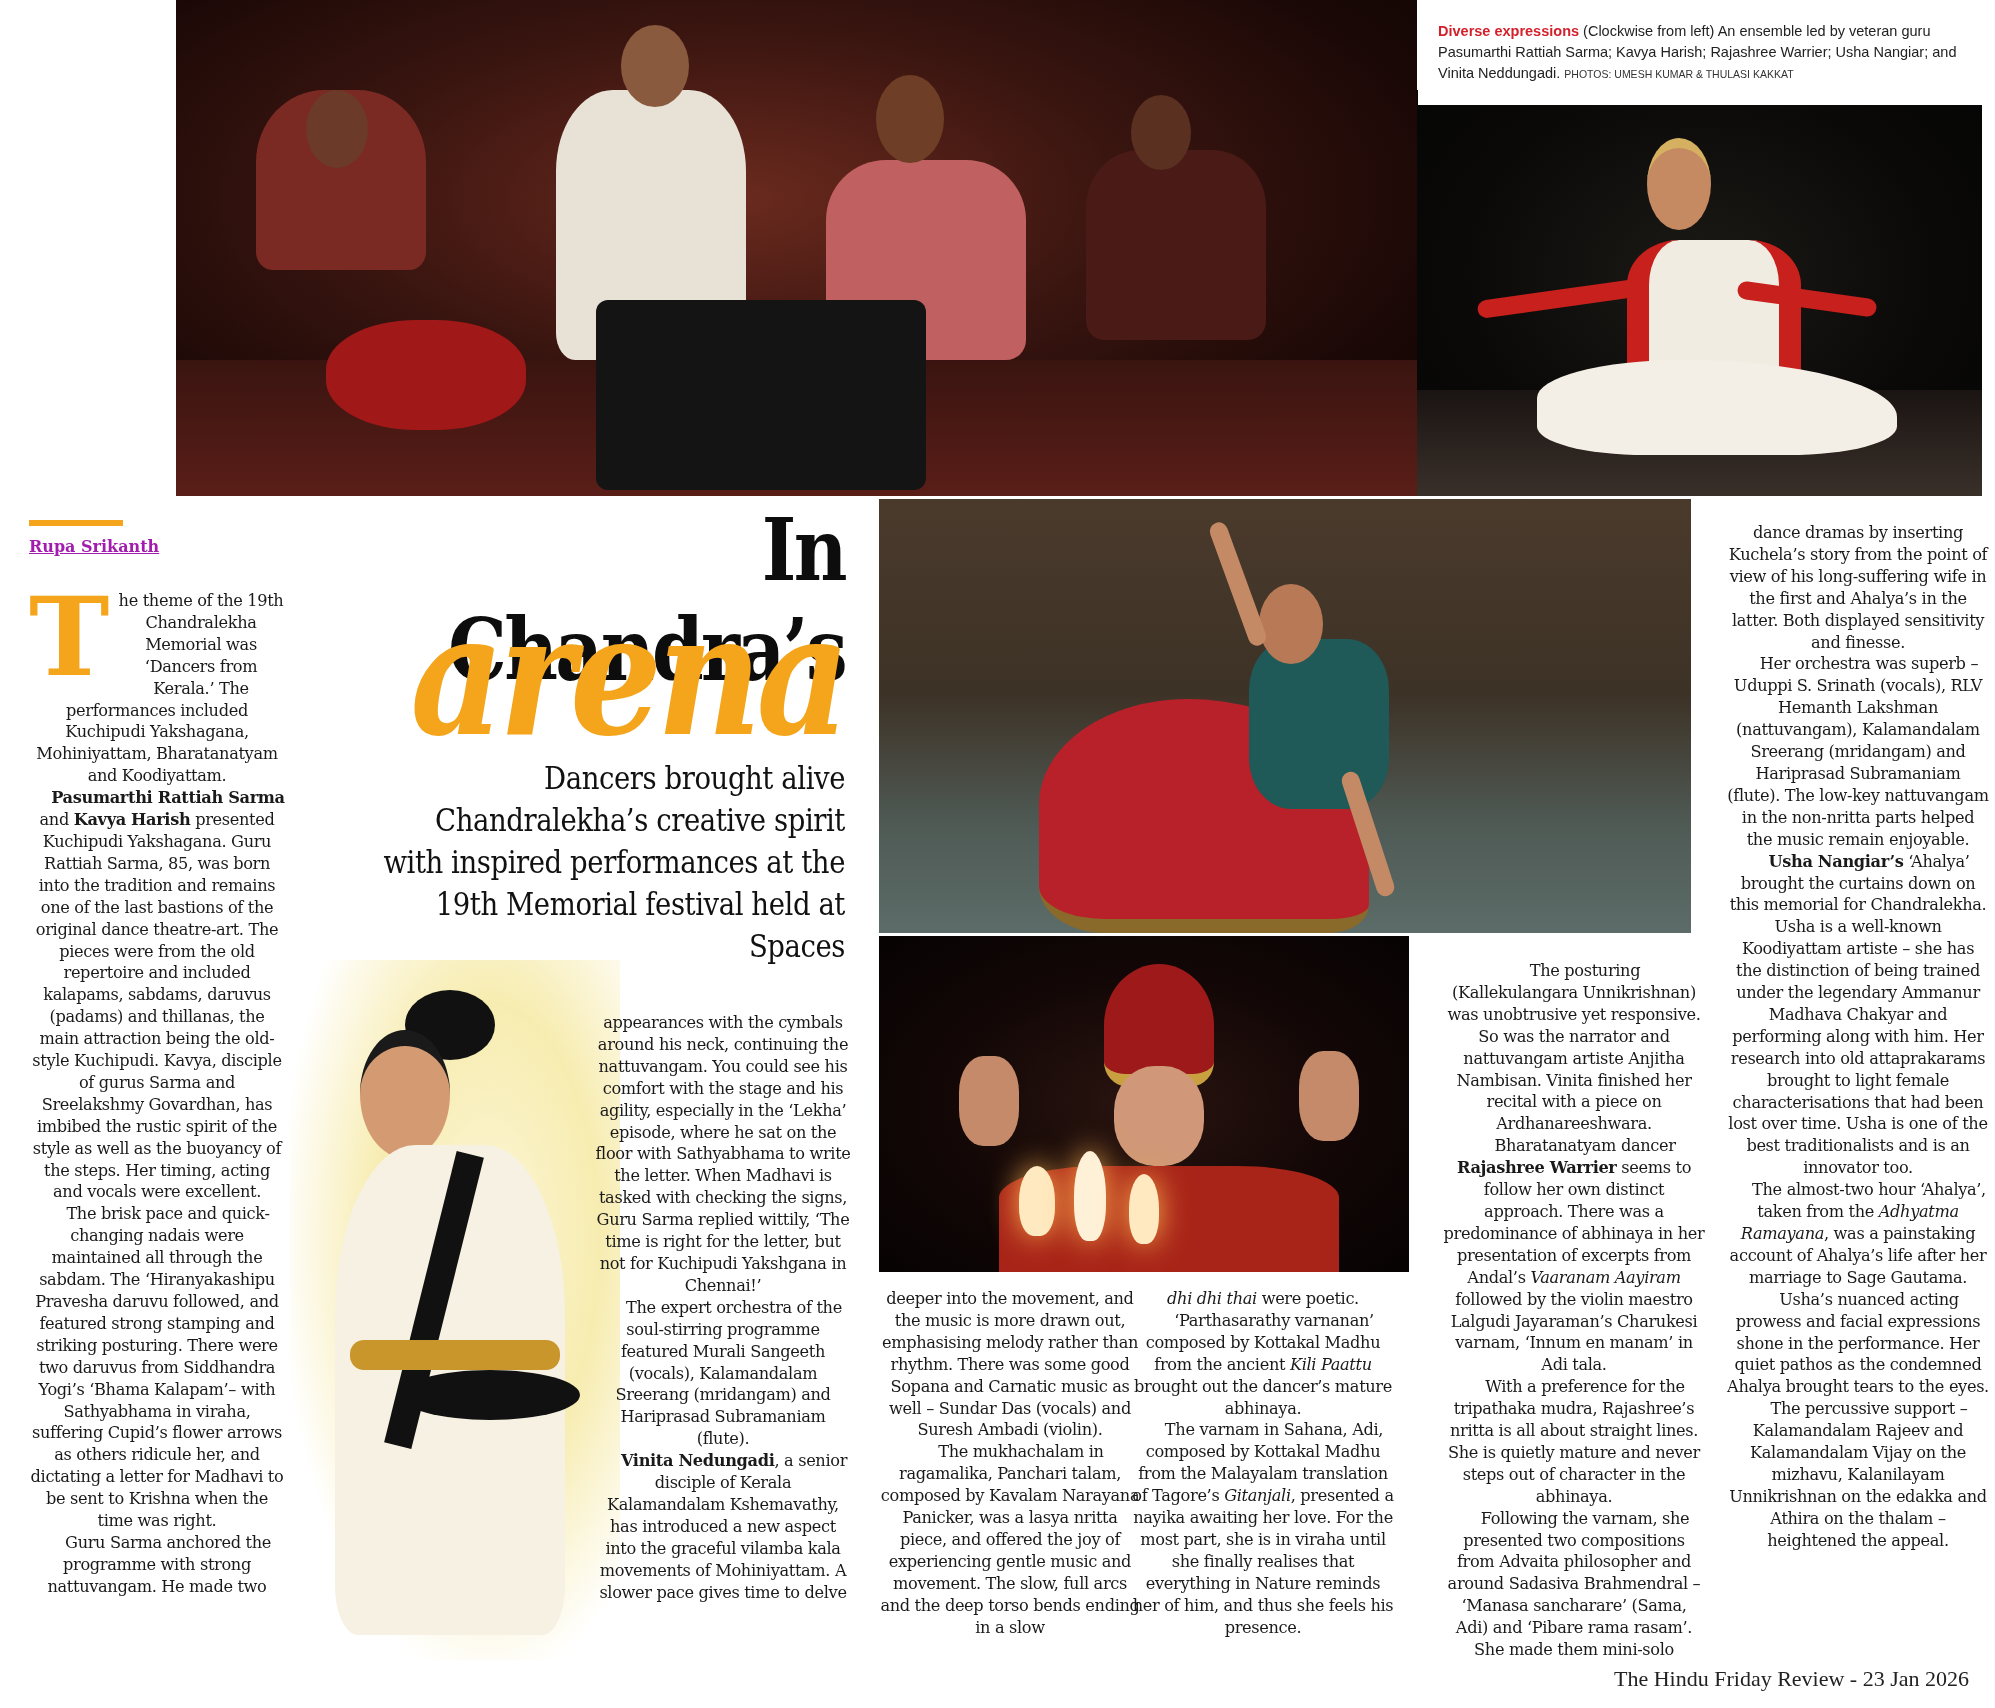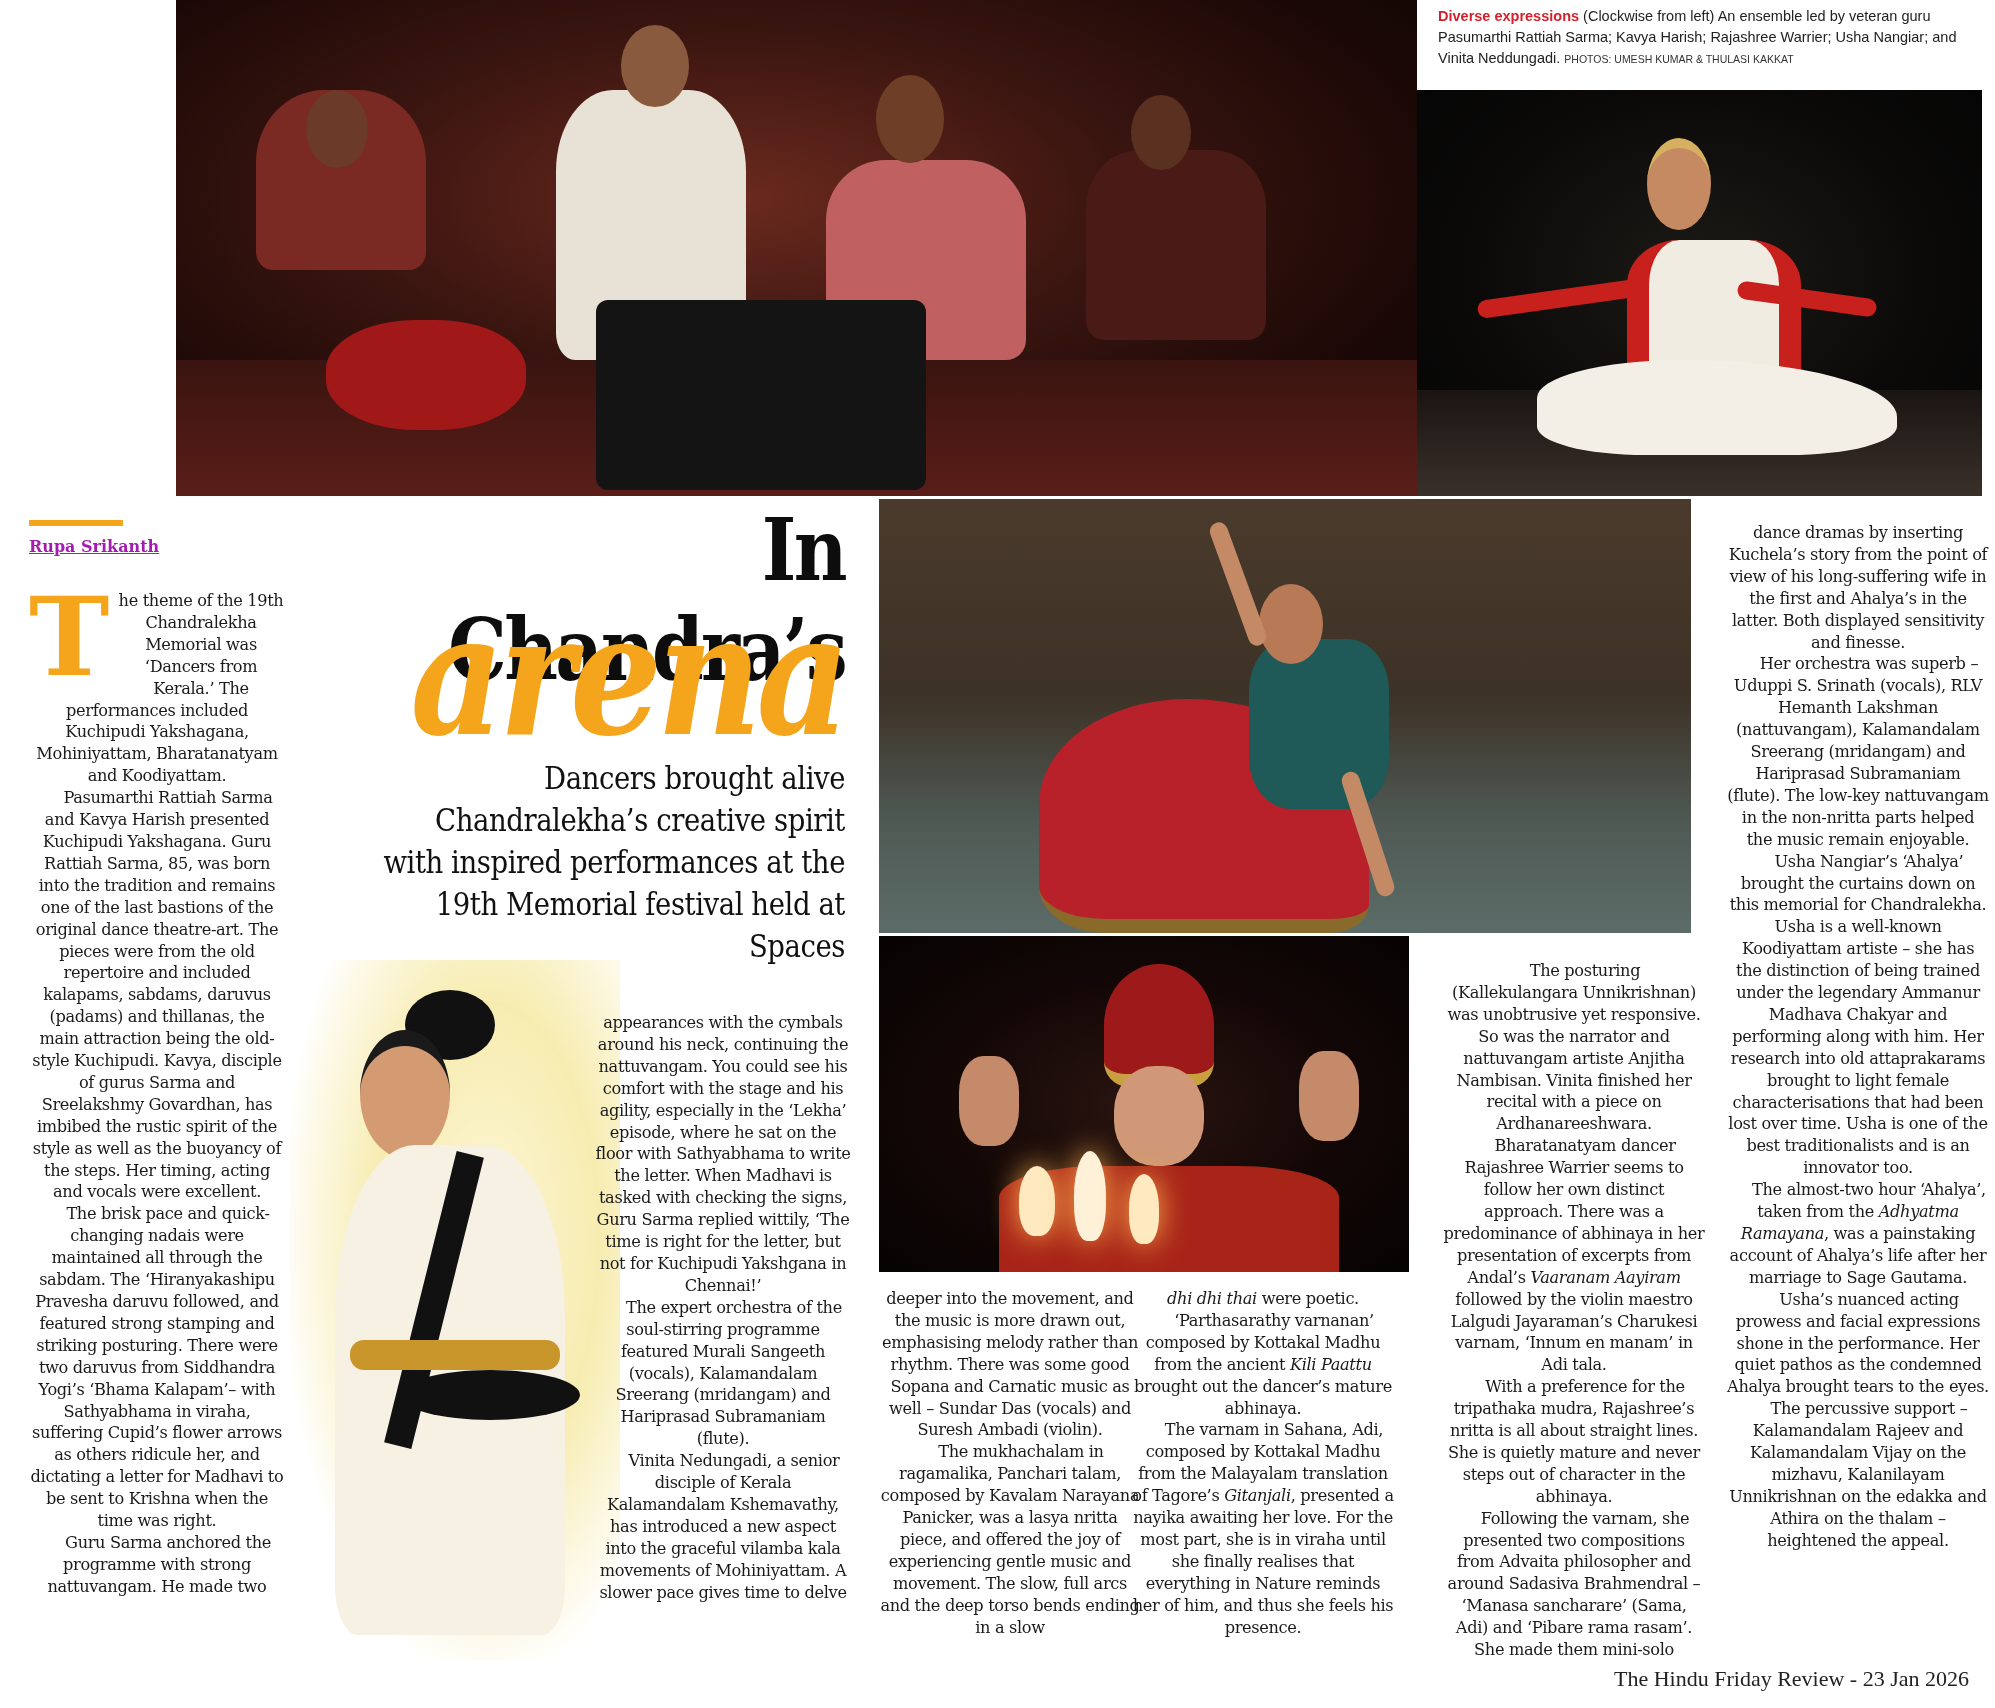--- a/index.html
+++ b/index.html
@@ -12,36 +12,36 @@
   .photo-right { left: 1417px; top: 90px; width: 565px; height: 406px;
     background: radial-gradient(ellipse at 50% 45%, #1b1a16 0%, #0a0908 60%, #050505 100%); }
   .photo-mid { left: 879px; top: 499px; width: 812px; height: 434px;
     background: linear-gradient(180deg, #4a3a2c 0%, #3d3226 45%, #4f5a55 75%, #5c6c68 100%); }
   .photo-kood { left: 879px; top: 936px; width: 530px; height: 336px;
     background: radial-gradient(ellipse at 50% 50%, #2a1410 0%, #120706 55%, #070303 100%); }
   .photo-mohini { left: 290px; top: 960px; width: 330px; height: 700px;
     background: radial-gradient(ellipse at 60% 40%, #fdf6d8 0%, #f7ecb0 40%, rgba(255,255,255,0) 75%); }
   .fig { position: absolute; }
   
-  .caption { left: 1418px; top: 0; width: 570px; height: 90px; background: #fff; padding: 6px 0 0 20px; box-sizing: border-box;
+  .caption { left: 1418px; top: 15px; width: 570px; height: 90px; background: #fff; padding: 6px 0 0 20px; box-sizing: border-box;
     font-family: "Liberation Sans", sans-serif; font-size: 14.5px; line-height: 21px; color: #222; }
   .caption .lead { color: #d4202a; font-weight: bold; }
   .caption .credit { font-size: 10.5px; text-transform: uppercase; color: #333; }
   
   .byline-rule { left: 29px; top: 520px; width: 94px; height: 6px; background: #f4a51c; }
   .byline { left: 29px; top: 537px; font-family: "DejaVu Serif", serif; font-weight: bold; font-size: 16px; text-decoration: underline; color: #a21caf; }
   
   .hl1 { left: 340px; top: 500px; width: 505px; text-align: right; font-family: "DejaVu Serif", serif; font-weight: bold; font-size: 86px; line-height: 100px; letter-spacing: -3px; color: #0d0d0d; transform: scaleX(0.86); transform-origin: right; }
   .hl2 { left: 290px; top: 590px; width: 555px; text-align: right; font-family: "DejaVu Serif", serif; font-weight: bold; font-style: italic; font-size: 168px; line-height: 170px; letter-spacing: -6px; color: #f4a51c; transform: scaleX(0.86); transform-origin: right; }
   .deck { left: 290px; top: 757px; width: 555px; text-align: right; font-family: "DejaVu Serif", serif; font-size: 32px; line-height: 42px; color: #111; transform: scaleX(0.86); transform-origin: right; letter-spacing: -0.5px; }
   
   .col { position: absolute; font-family: "DejaVu Serif", serif; font-size: 16.2px; line-height: 21.9px; color: #1a1a1a; letter-spacing: -0.35px; text-align: center; }
   .col p { margin: 0; text-indent: 22px; }
   .col p.noindent { text-indent: 0; }
-  .col b { font-weight: normal; margin-top: 40px; }
+  .col b { font-weight: bold; margin-top: 40px; }
   .col i { font-style: italic; }
   .dropcap { float: left; font-family: "DejaVu Serif", serif; font-weight: bold; font-size: 108px; line-height: 86px; color: #f4a51c; margin: 4px 8px 0 0; }
   .footer { left: 1614px; top: 1666px; font-family: "Liberation Serif", serif; font-size: 22px; color: #222; }
 </style>
 </head>
 <body>
 
 <div class="photo photo-top">
 
   <div class="fig" style="left:0;top:360px;width:1241px;height:136px;background:linear-gradient(180deg,#3a1410,#5a1e18);"></div>

